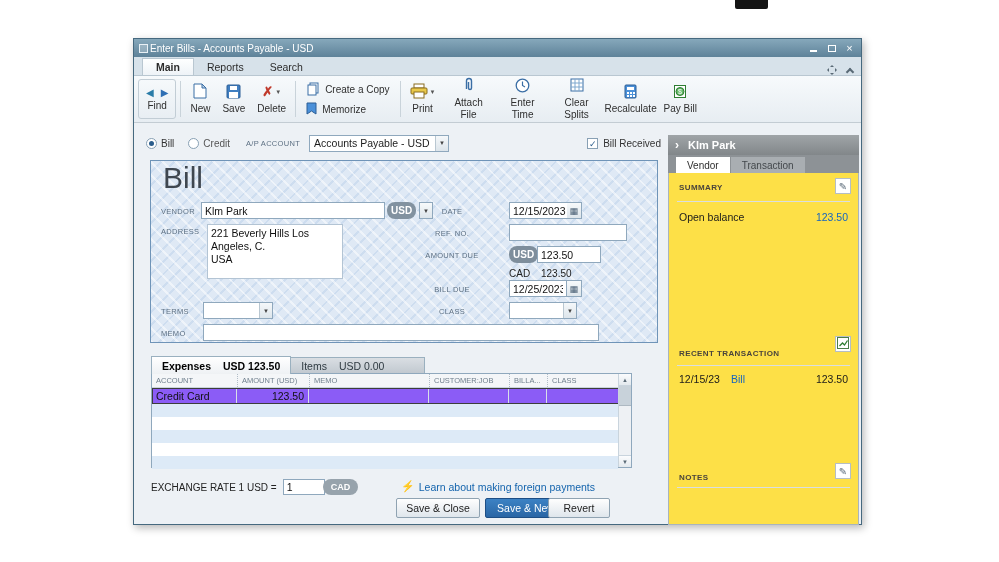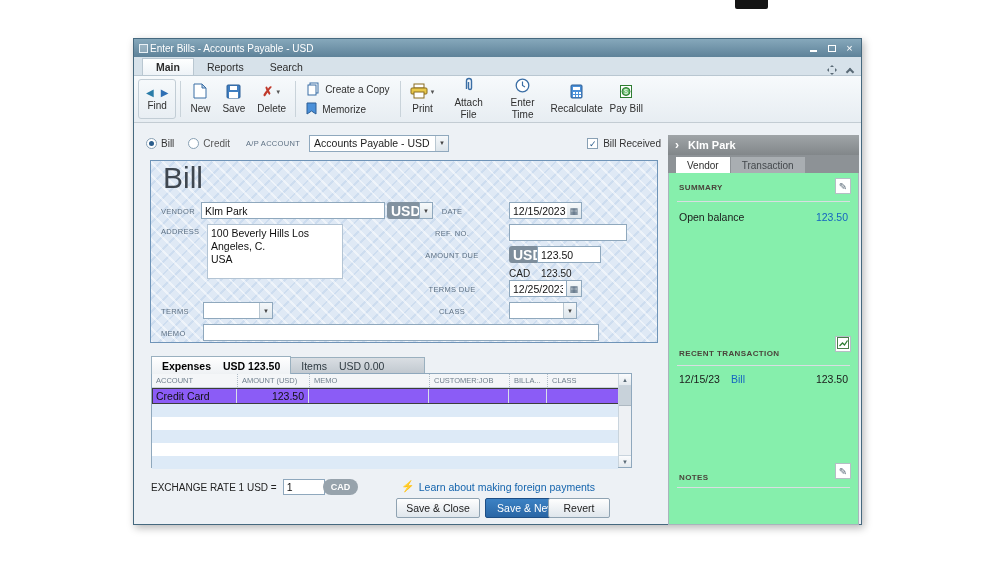--- a/index.html
+++ b/index.html
@@ -45,21 +45,21 @@
   .select { height:17px; background:#fff; border:1px solid #8fa8bd; display:flex; align-items:center; font-size:10.5px; color:#1c1c1c; padding-left:4px; }
   .dd-side { margin-left:auto; width:13px; height:100%; display:flex; align-items:center; justify-content:center; background:linear-gradient(#f5f8fa,#dde5eb); border-left:1px solid #b9c7d1; font-size:6px; color:#444; }
   .checkbox { width:11px; height:11px; border:1px solid #88a0b4; background:#fff; font-size:9px; line-height:10px; color:#2b5d8c; text-align:center; }
 
   .bill-panel { position:absolute; left:16px; top:37px; width:508px; height:183px; border:1px solid #6f94b8; background-color:#dfe9f5; background-image:repeating-linear-gradient(45deg,rgba(255,255,255,.5) 0 2px,transparent 2px 9px),repeating-linear-gradient(-45deg,rgba(160,190,225,.28) 0 2px,transparent 2px 9px); }
   .bill-title { position:absolute; left:12px; top:0; font-size:30px; color:#3f4750; }
   .abs { position:absolute; }
   .f-lbl { position:absolute; font-size:7.5px; color:#5d7083; letter-spacing:.3px; }
   .r-lbl { position:absolute; width:62px; text-align:center; font-size:7.5px; color:#5d7083; letter-spacing:.3px; }
   .inp { background:#fff; border:1px solid #8fa8bd; height:17px; font-size:10.5px; color:#111; padding:0 3px; font-family:"Liberation Sans", sans-serif; }
-  .badge { height:17px; display:inline-flex; align-items:center; justify-content:center; background:#8292a0; color:#fff; font-size:14px; font-weight:bold; border-radius:3px; padding:0 4px; }
+  .badge { height:17px; display:inline-flex; align-items:center; justify-content:center; background:#8292a0; color:#fff; font-size:10px; font-weight:bold; border-radius:8px; padding:0 4px; }
   .sq-btn { width:14px; height:17px; border:1px solid #8fa8bd; background:linear-gradient(#f7fafb,#dde5eb); display:flex; align-items:center; justify-content:center; font-size:6px; color:#444; }
   .cal-btn { width:15px; height:17px; border:1px solid #8fa8bd; border-left:none; background:linear-gradient(#f7fafb,#dde5eb); display:flex; align-items:center; justify-content:center; font-size:9px; color:#4a6075; }
   .addr-box { position:absolute; left:56px; top:63px; width:136px; height:55px; background:#fff; border:1px solid #b3c4d4; font-size:10.5px; color:#111; padding:2px 3px; line-height:1.25; }
   .cad-line { position:absolute; font-size:10px; color:#222; }
 
   .lower-tabs { position:absolute; left:17px; top:233px; display:flex; align-items:flex-end; }
   .ltab { height:17px; display:flex; align-items:center; gap:12px; padding:0 10px; font-size:10.5px; border:1px solid #9ab0bf; position:relative; }
   .ltab.active { background:linear-gradient(#ffffff,#eef1f4); font-weight:bold; border-bottom:none; height:18px; z-index:2; }
   .ltab.inactive { background:linear-gradient(#d9dee3,#c2c9d0); color:#2f3a42; border-left:none; }
 
@@ -88,21 +88,21 @@
   .btn-primary { background:linear-gradient(#3c82c4,#2a66a5); border-color:#1d4e85; color:#fff; }
 
   .sidebar { position:absolute; left:534px; top:12px; width:191px; height:390px; }
   .sb-header { height:20px; background:linear-gradient(#a0a5a8,#82878a); display:flex; align-items:center; color:#fff; }
   .sb-chevron { margin-left:7px; font-size:12px; font-weight:bold; line-height:1; }
   .sb-name { margin-left:9px; font-size:11px; font-weight:bold; }
   .sb-tabs { height:18px; background:#8d9296; display:flex; align-items:flex-end; padding-left:8px; gap:1px; }
   .sb-tab { font-size:10px; padding:2.5px 11px; }
   .sb-tab.active { background:#fff; color:#2f2f2f; }
   .sb-tab.inactive { background:#a9aeb2; color:#43484c; }
-  .sb-panel { position:absolute; left:0; right:0; top:38px; bottom:0; background:#86efac; border:1px solid #a9b4bc; border-top:none; }
+  .sb-panel { position:absolute; left:0; right:0; top:38px; bottom:0; background:#fde047; border:1px solid #a9b4bc; border-top:none; }
   .sb-sec { position:absolute; font-size:8px; font-weight:bold; color:#4a443c; letter-spacing:.4px; }
   .icon-box { position:absolute; width:16px; height:16px; border:1px solid #b5bec5; background:#fff; display:flex; align-items:center; justify-content:center; font-size:10px; color:#5f6e7c; }
   .sb-div { position:absolute; left:8px; right:8px; height:1px; background:#d9dee2; }
   .sb-text { position:absolute; font-size:10.5px; color:#1a1a1a; }
   .sb-blue { color:#1565c0; }
 </style>
 </head>
 <body>
 
 <div class="screen">
@@ -216,20 +216,29 @@
         <span class="iconrow">
             <span><svg width="15" height="15">
                 <circle cx="7.5" cy="7.5" r="6.3" fill="#fff" stroke="#3a6ea5" stroke-width="1.3"></circle>
                 <path d="M7.5 3.5 V7.5 L10 9" stroke="#3a6ea5" fill="none" stroke-width="1.2"></path>
               </svg></span>
           </span>
         <span>Enter Time</span>
       </div>
       <div class="tbtn">
         <span class="iconrow">
+            <span><svg width="14" height="14">
+                <rect x="1" y="1" width="12" height="12" fill="#fff" stroke="#3a6ea5"></rect>
+                <path d="M1 5 h12 M1 9 h12 M5 1 v12 M9 1 v12" stroke="#7fa8cf"></path>
+              </svg></span>
+          </span>
+        <span>Clear Splits</span>
+      </div>
+      <div class="tbtn">
+        <span class="iconrow">
             <span><svg width="13" height="15">
                 <rect x="1" y="1" width="11" height="13" rx="1" fill="#4a90d9" stroke="#2c5f96"></rect>
                 <rect x="3" y="3" width="7" height="3" fill="#fff"></rect>
                 <rect x="3" y="8" width="2" height="2" fill="#fff"></rect>
                 <rect x="6" y="8" width="2" height="2" fill="#fff"></rect>
                 <rect x="9" y="8" width="2" height="2" fill="#fff"></rect>
                 <rect x="3" y="11" width="2" height="2" fill="#fff"></rect>
                 <rect x="6" y="11" width="2" height="2" fill="#fff"></rect>
                 <rect x="9" y="11" width="2" height="2" fill="#fff"></rect>
               </svg></span>
@@ -271,35 +280,35 @@
         <input class="inp abs" style="left: 50px; top: 41px; width: 184px;" value="Klm Park">
         <span class="badge abs" style="left:236px;top:41px">USD</span>
         <span class="sq-btn abs" style="left:268px;top:41px">▼</span>
 
         <span class="r-lbl" style="left:270px;top:46px">DATE</span>
         <input class="inp abs" style="left: 358px; top: 41px; width: 62px;" value="12/15/2023">
         <span class="cal-btn abs" style="left:416px;top:41px">▦</span>
 
         <span class="f-lbl" style="left:10px;top:66px">ADDRESS</span>
         <div class="addr-box">
-          <span style="display:block">100 Beverly Hills Los Angeles, C.</span>
+          <span style="display:block">221 Beverly Hills Los Angeles, C.</span>
           <span style="display:block">USA</span>
         </div>
 
         <span class="r-lbl" style="left:270px;top:68px">REF. NO.</span>
         <input class="inp abs" style="left: 358px; top: 63px; width: 118px;" value="">
 
         <span class="r-lbl" style="left:270px;top:90px">AMOUNT DUE</span>
         <span class="badge abs" style="left:358px;top:85px;background:#7e8e9c">USD</span>
         <input class="inp abs" style="left: 386px; top: 85px; width: 64px;" value="123.50">
 
         <span class="cad-line" style="left:358px;top:107px">CAD</span>
         <span class="cad-line" style="left:390px;top:107px">123.50</span>
 
-        <span class="r-lbl" style="left:270px;top:124px">TERMS DUE</span>
+        <span class="r-lbl" style="left:270px;top:124px">BILL DUE</span>
         <input class="inp abs" style="left: 358px; top: 119px; width: 58px;" value="12/25/2023">
         <span class="cal-btn abs" style="left:416px;top:119px">▦</span>
 
         <span class="f-lbl" style="left:10px;top:146px">TERMS</span>
         <div class="select abs" style="left:52px;top:141px;width:70px">
           <span></span>
           <span class="dd-side">▼</span>
         </div>
 
         <span class="r-lbl" style="left:270px;top:146px">CLASS</span>

